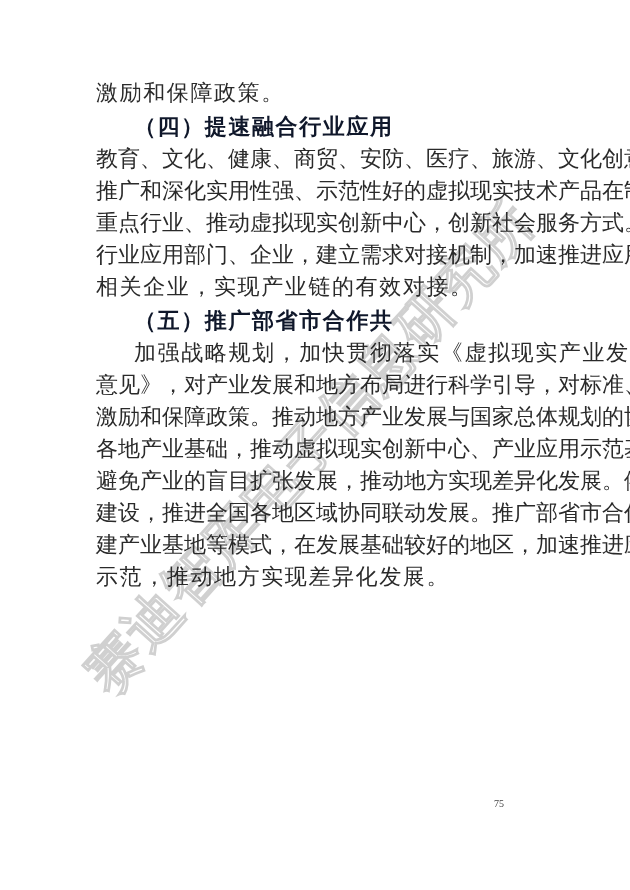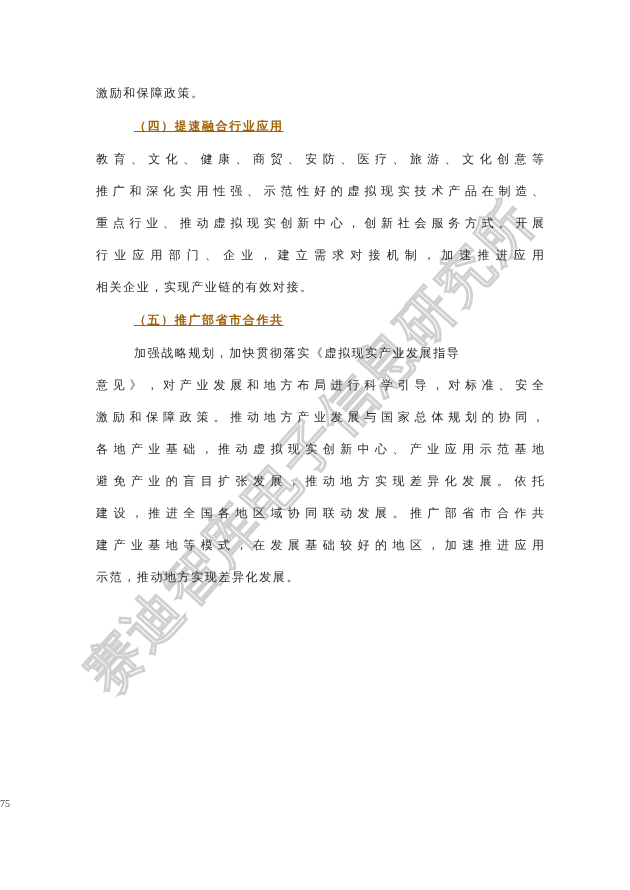--- a/index.html
+++ b/index.html
@@ -40,46 +40,45 @@
     .content {
       position: absolute;
       left: 96px;
       top: 77px;
       width: 448px;
       z-index: 2;
     }
     .line {
       height: 32px;
       line-height: 32px;
-      font-size: 12px;
+      font-size: 22px;
       letter-spacing: 1.6px;
       white-space: nowrap;
     }
     .line.indent {
       padding-left: 38px;
     }
     .line.heading {
       padding-left: 38px;
       font-weight: bold;
       height: 34px;
       line-height: 34px;
-      color: #a16207;
-      text-decoration: underline;
+      color: #0f172a;
     }
     .line.justify {
       text-align: justify;
       text-align-last: justify;
       letter-spacing: 0;
     }
     .page-number {
       position: absolute;
       left: 0;
       width: 504px;
       top: 798px;
-      text-align: left;
+      text-align: right;
       font-family: "Liberation Serif", serif;
       font-size: 10px;
       color: #444444;
       z-index: 2;
     }
   </style>
 </head>
 <body>
 
 <div class="page">

